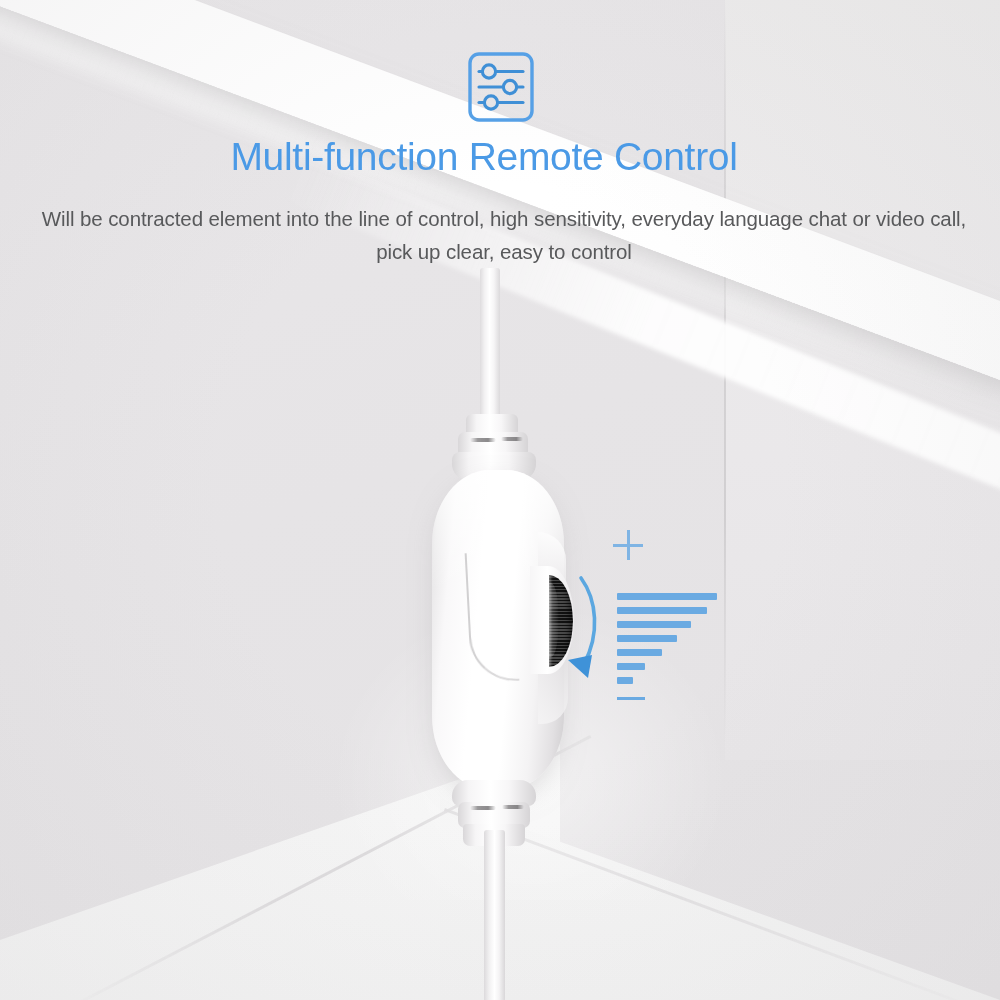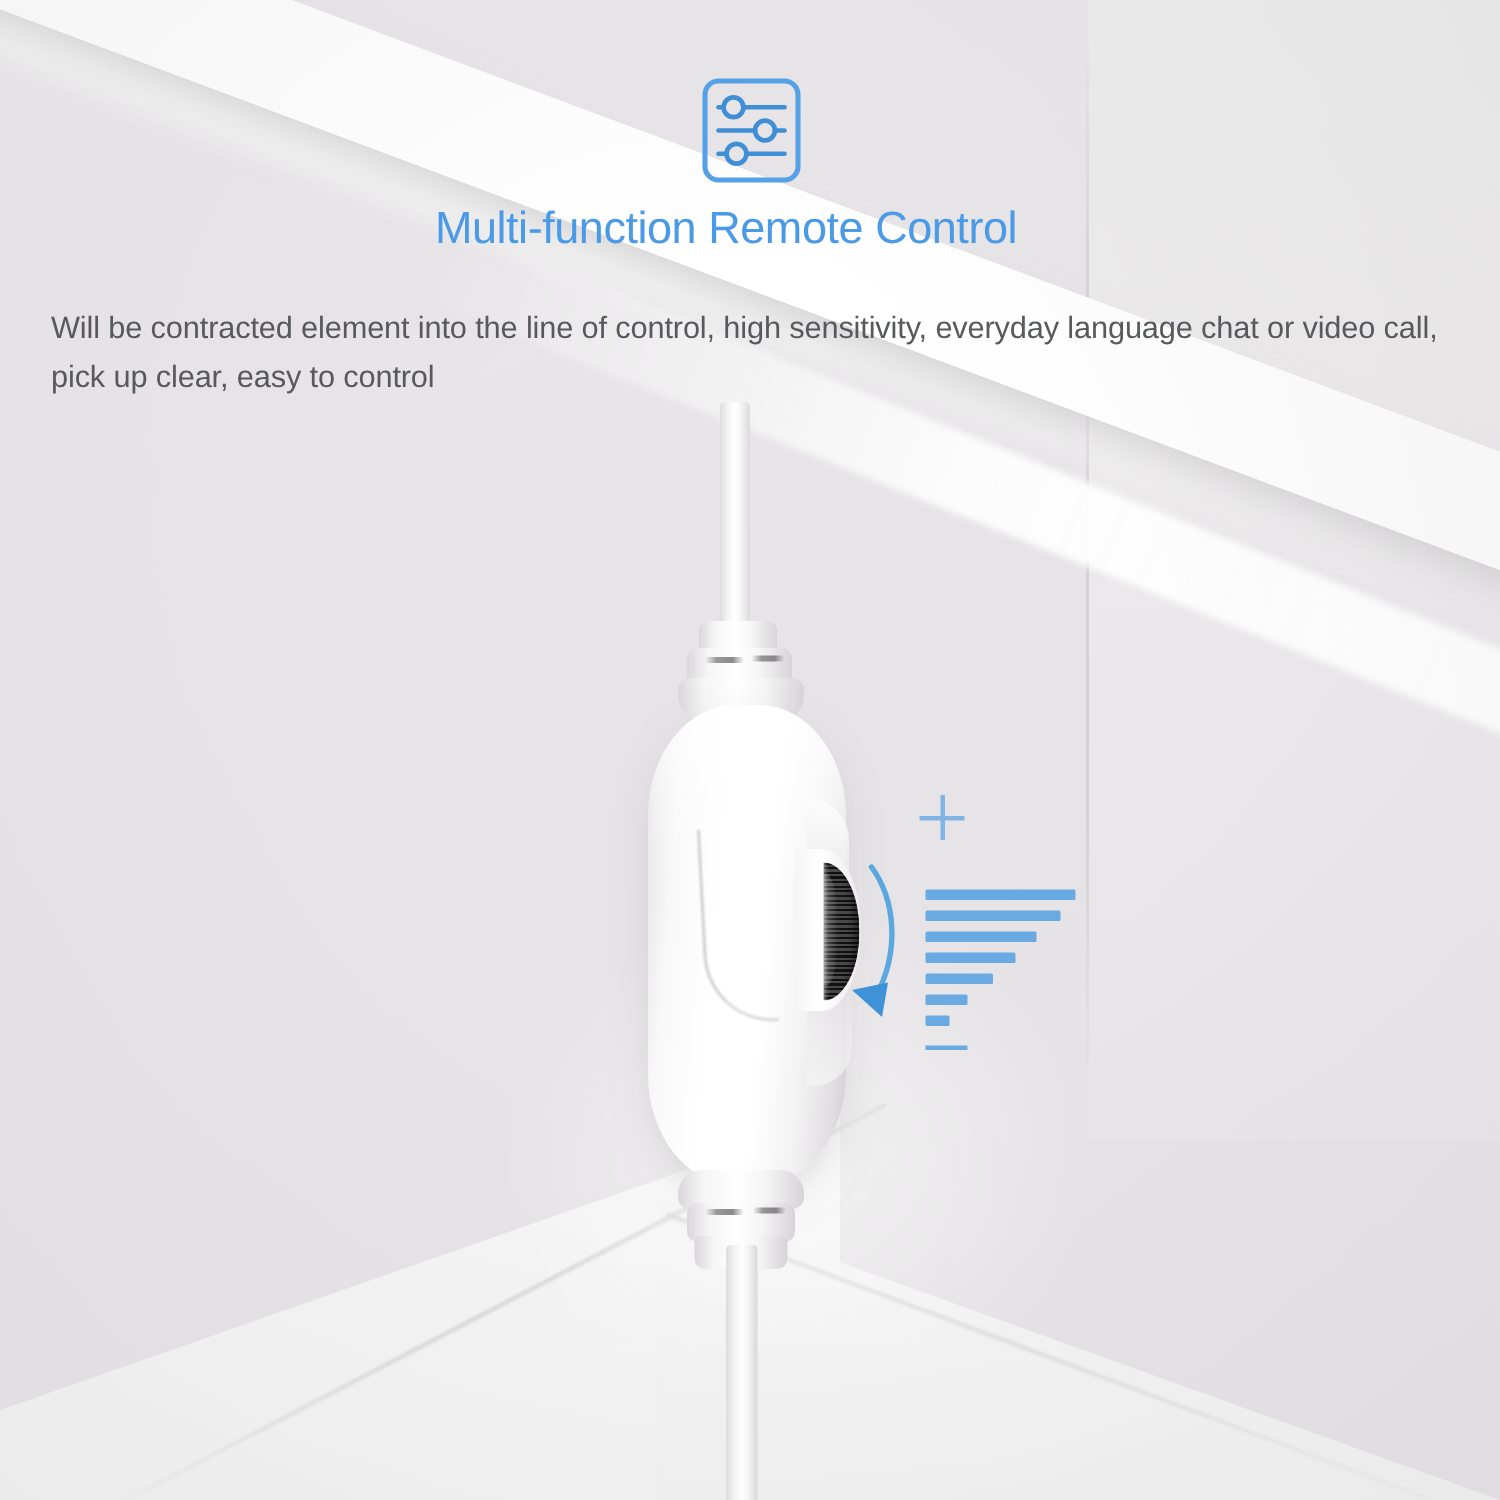--- a/index.html
+++ b/index.html
@@ -109,35 +109,36 @@
   .header { position: absolute; left: 0; top: 0; width: 1000px; }
   .hdr-icon {
     position: absolute;
     left: 466px; top: 50px;
     width: 70px; height: 74px;
   }
   .title {
     position: absolute;
     left: 0; top: 136px; width: 968px;
     text-align: center;
-    font-size: 30px;
+    font-size: 39px;
     font-weight: 400;
     letter-spacing: -0.3px;
     color: #4b9ae6;
     line-height: 1.1;
     white-space: nowrap;
   }
   .subtitle {
     position: absolute;
     left: 34px; top: 203px; width: 940px;
     font-size: 20.5px;
     font-weight: 400;
     color: #58595b;
     line-height: 1.6;
     letter-spacing: -0.1px;
+    text-align: center;
   }
 
   
   .product { position: absolute; left: 0; top: 0; width: 1000px; height: 1000px; }
 
   .cable-top {
     position: absolute;
     left: 480px; top: 268px;
     width: 20px; height: 160px;
     background: linear-gradient(90deg, #dedcde 0%, #f2f1f2 22%, #ffffff 48%, #f6f5f6 70%, #dbd9db 100%);

